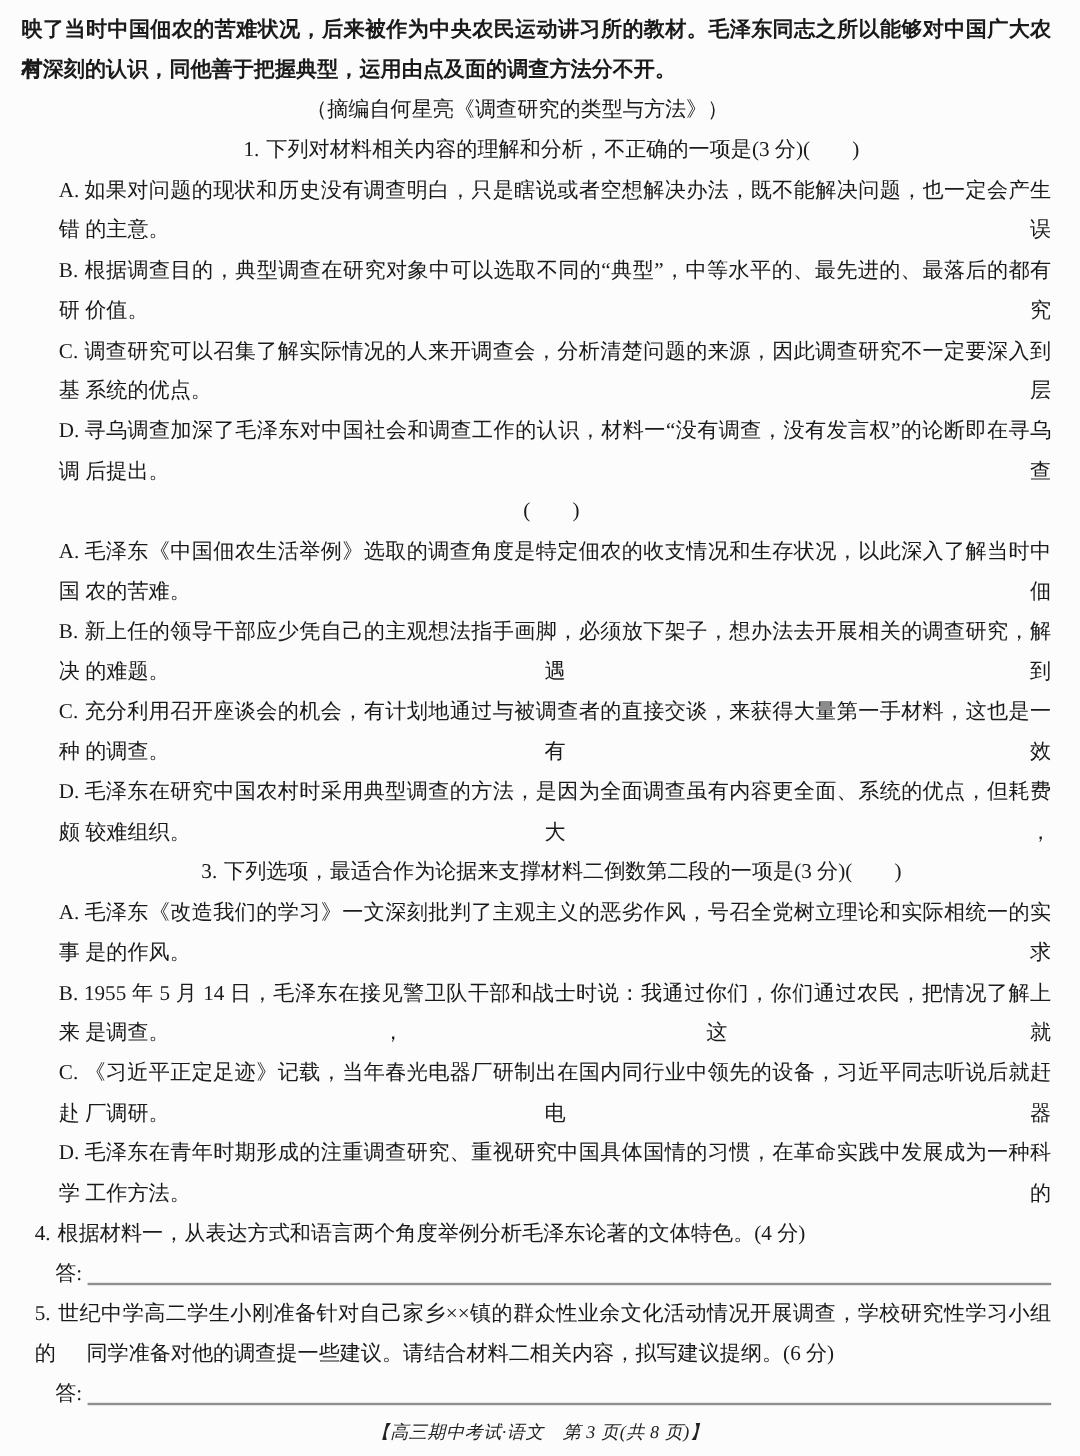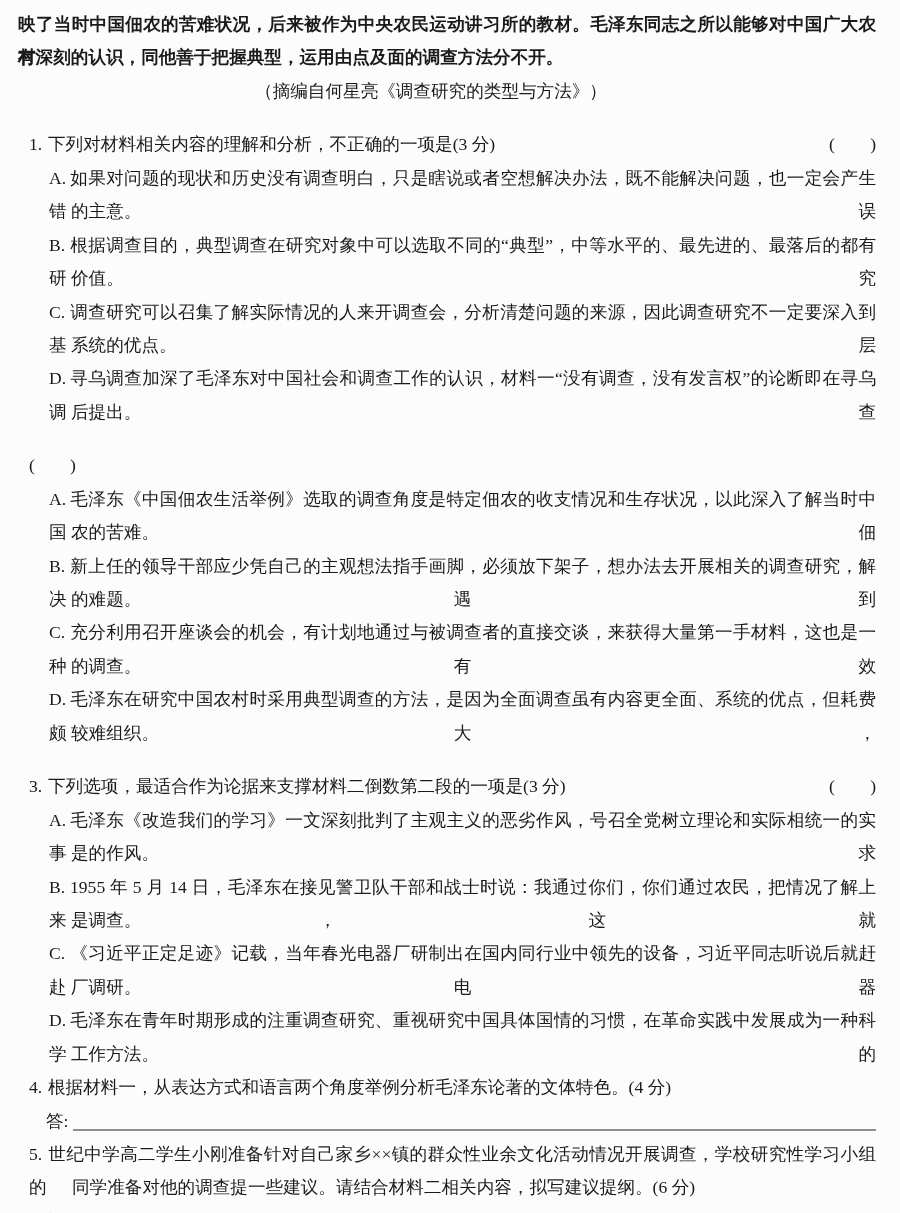--- a/index.html
+++ b/index.html
@@ -10,21 +10,21 @@
     color: #1a1a1a;
     font-family: "Liberation Serif", "DejaVu Serif", serif;
     font-size: 17.6px;
     padding-top: 8px;
     overflow: hidden;
   }
   .ln { line-height: 33.45px; height: 33.45px; }
   .para-line { padding: 0 24px 0 18px; font-weight: bold; }
   .fill { text-align: justify; text-align-last: justify; }
   .attribution { text-align: center; padding-right: 38px; }
-  .q-head { display: flex; justify-content: space-between; padding: 0 24px 0 29px; margin-top: 20px; }
+  .q-head { display: flex; justify-content: center; padding: 0 24px 0 43px; }
   .q-stem-line { padding: 0 24px 0 29px; }
   .q-num { display: inline-block; min-width: 19px; }
   .bracket { white-space: pre; }
   .opt-l1 { padding: 0 24px 0 49px; }
   .opt-label { display: inline-block; min-width: 21px; }
   .opt-l2 { padding-left: 71px; }
   .q-cont { padding: 0 24px 0 48px; margin-left: 24px; }
   .answer-row { display: flex; padding: 0 24px 0 46px; }
   .ans-line { flex: 1; border-bottom: 2px solid #8f8f8f; align-self: flex-end; margin: 0 0 7px 5px; }
   .footer { text-align: center; font-style: italic; font-size: 15px; letter-spacing: 0.5px; color: #222; }

